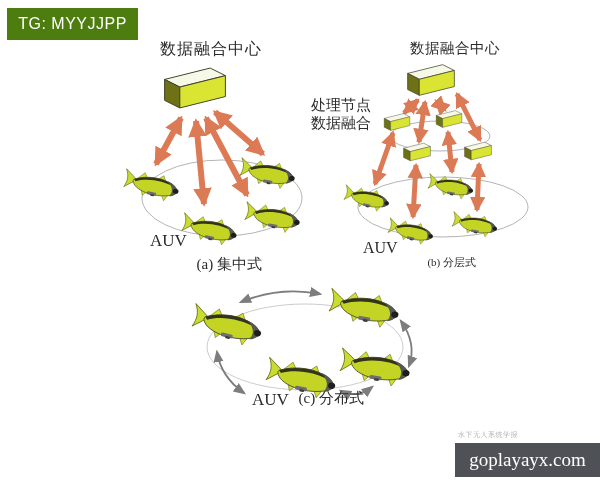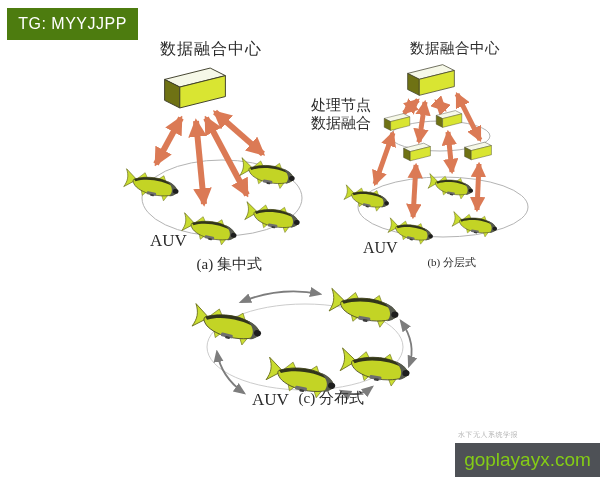--- a/index.html
+++ b/index.html
@@ -21,21 +21,21 @@
   .lbl-c{left:266px;top:303px;font-size:16px;letter-spacing:1px;}
   .auv-c{left:252px;top:390px;font-size:17px;}
   .cap-c{left:274px;top:390px;width:90px;font-size:15px;}
   .tg-box{
     position:absolute;left:7px;top:8px;width:131px;height:32px;
     background:#4d7c0f;color:#ffffff;font-family:"Liberation Sans","DejaVu Sans",sans-serif;
     font-size:16px;display:flex;align-items:center;justify-content:center;letter-spacing:0.5px;
   }
   .site-box{
     position:absolute;left:455px;top:443px;width:145px;height:34px;
-    background:#4e5156;color:#84cc16;font-family:Liberation Sans, sans-serif;
+    background:#4e5156;color:#ffffff;font-family:Liberation Serif, serif;
     font-size:19px;display:flex;align-items:center;justify-content:center;
   }
   .journal{
     position:absolute;left:458px;top:430px;font-size:7px;color:#b2b2b2;
     font-family:"Liberation Sans","DejaVu Sans",sans-serif;letter-spacing:0.5px;
   }
 </style>
 </head>
 <body>
 

